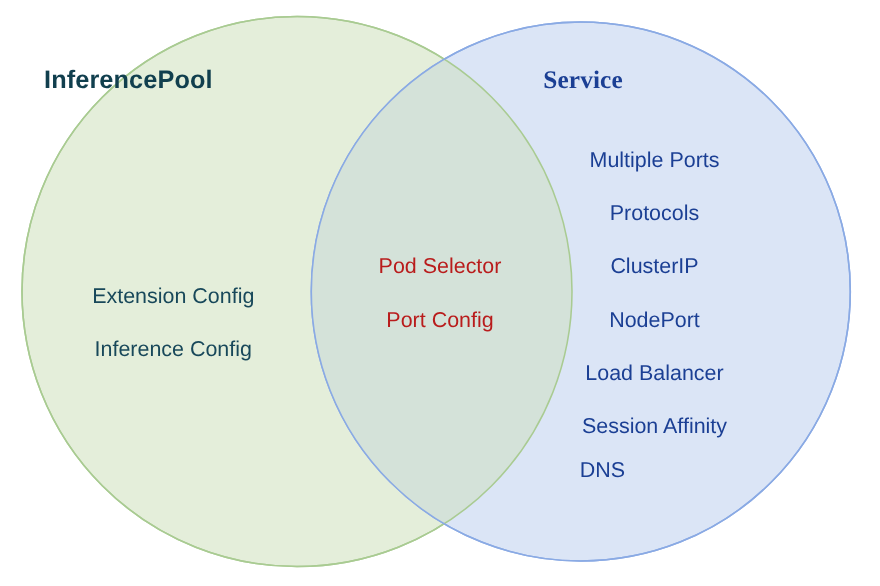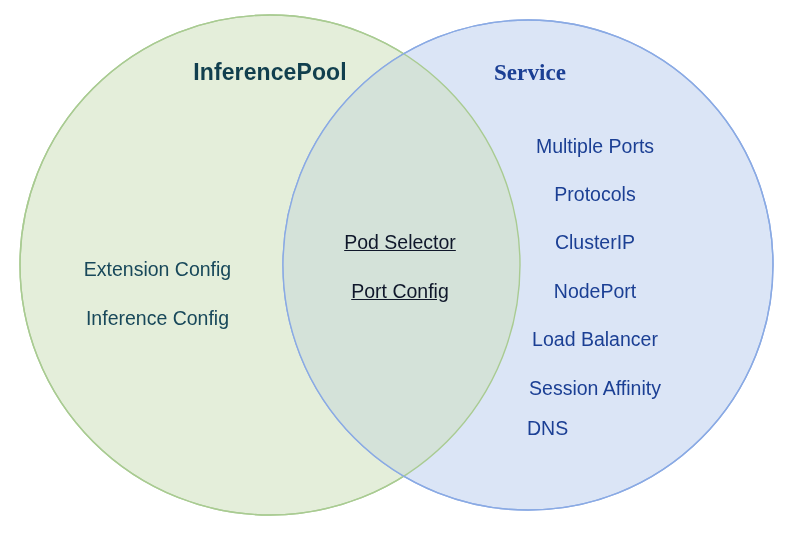--- a/index.html
+++ b/index.html
@@ -40,39 +40,40 @@
   .set-title {
     position: absolute;
     font-weight: 700;
     font-size: 23px;
     letter-spacing: 0.1px;
     white-space: nowrap;
     line-height: 1;
   }
   #title-left {
     left: 0; top: 61px; width: 540px;
-    text-align: center;
+    text-align: left;
     color: #113f4e;
+    padding-left: 40px;
   }
   #title-right {
     left: 400px; top: 61px; width: 260px;
     text-align: center;
     color: #1b3f94;
     font-family: Liberation Serif, serif;
   }
 
   .item {
     position: absolute;
     font-size: 19.5px;
     font-weight: 400;
     white-space: nowrap;
     line-height: 1;
   }
   .item-left  { color: #18485a; }
-  .item-mid   { color: #0f172a; text-decoration: underline; }
+  .item-mid   { color: #b91c1c; }
   .item-right { color: #1b3f94; }
 
   
   .col-left {
     left: 45px;
     width: 225px;
     text-align: center;
     margin-top: 27px;
   }
   

